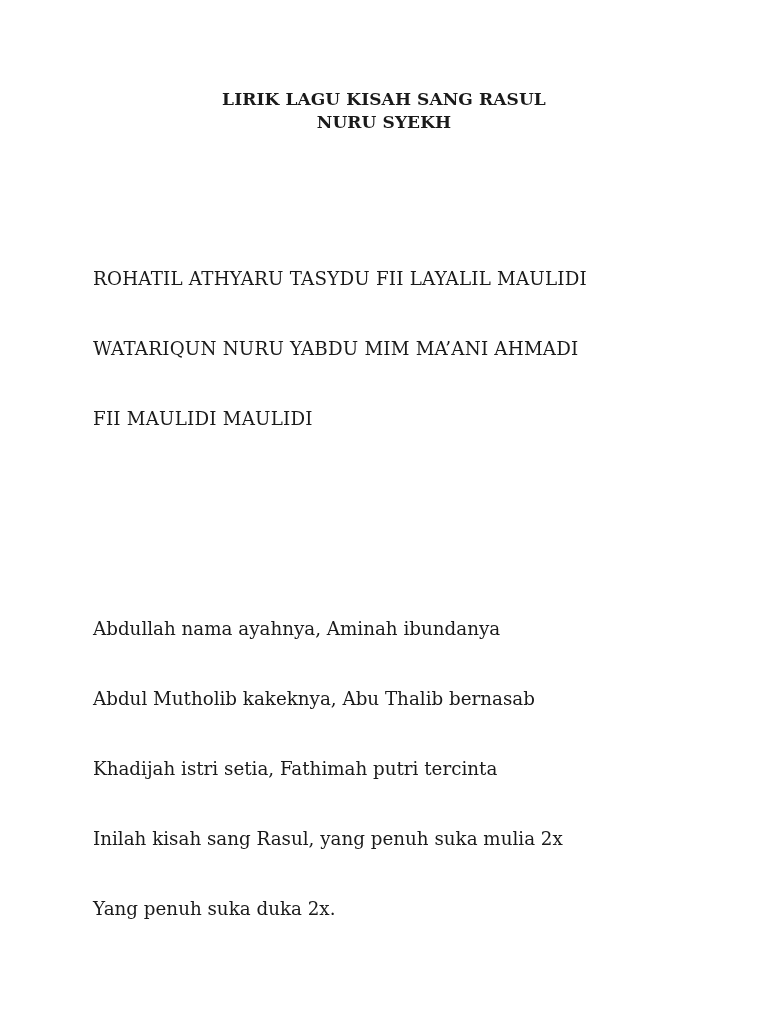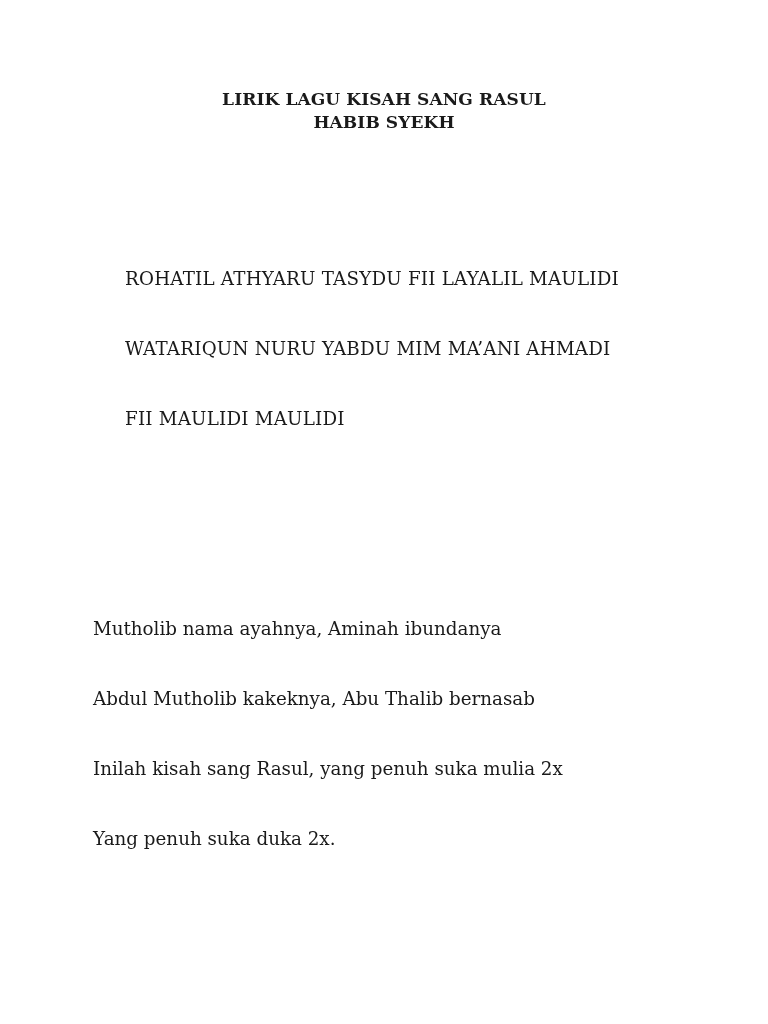--- a/index.html
+++ b/index.html
@@ -47,44 +47,44 @@
     .stanza {
       margin: 0 0 23.3px 0;
     }
     .line {
       display: block;
       white-space: pre;
     }
     .chorus-intro .line {
       font-size: 18.3px;
       letter-spacing: 0.2px;
-      margin-left: 32px;
     }
   </style>
 </head>
 <body>
 
 <div class="page">
 
   <div class="title-block">
     <div>LIRIK LAGU KISAH SANG RASUL</div>
-    <div>HABIB SYEKH</div>
+    <div>NURU SYEKH</div>
   </div>
 
   <div class="body-text">
 
     <div class="stanza chorus-intro">
       <span class="line">ROHATIL ATHYARU TASYDU FII LAYALIL MAULIDI</span>
       <span class="line">WATARIQUN NURU YABDU MIM MA’ANI AHMADI</span>
       <span class="line">FII MAULIDI MAULIDI</span>
     </div>
 
     <div class="stanza">
-      <span class="line">Mutholib nama ayahnya, Aminah ibundanya</span>
+      <span class="line">Abdullah nama ayahnya, Aminah ibundanya</span>
       <span class="line">Abdul Mutholib kakeknya, Abu Thalib bernasab</span>
+      <span class="line">Khadijah istri setia, Fathimah putri tercinta</span>
       <span class="line">Inilah kisah sang Rasul, yang penuh suka mulia 2x</span>
       <span class="line">Yang penuh suka duka 2x.</span>
     </div>
 
     
 
     
 
     
 

